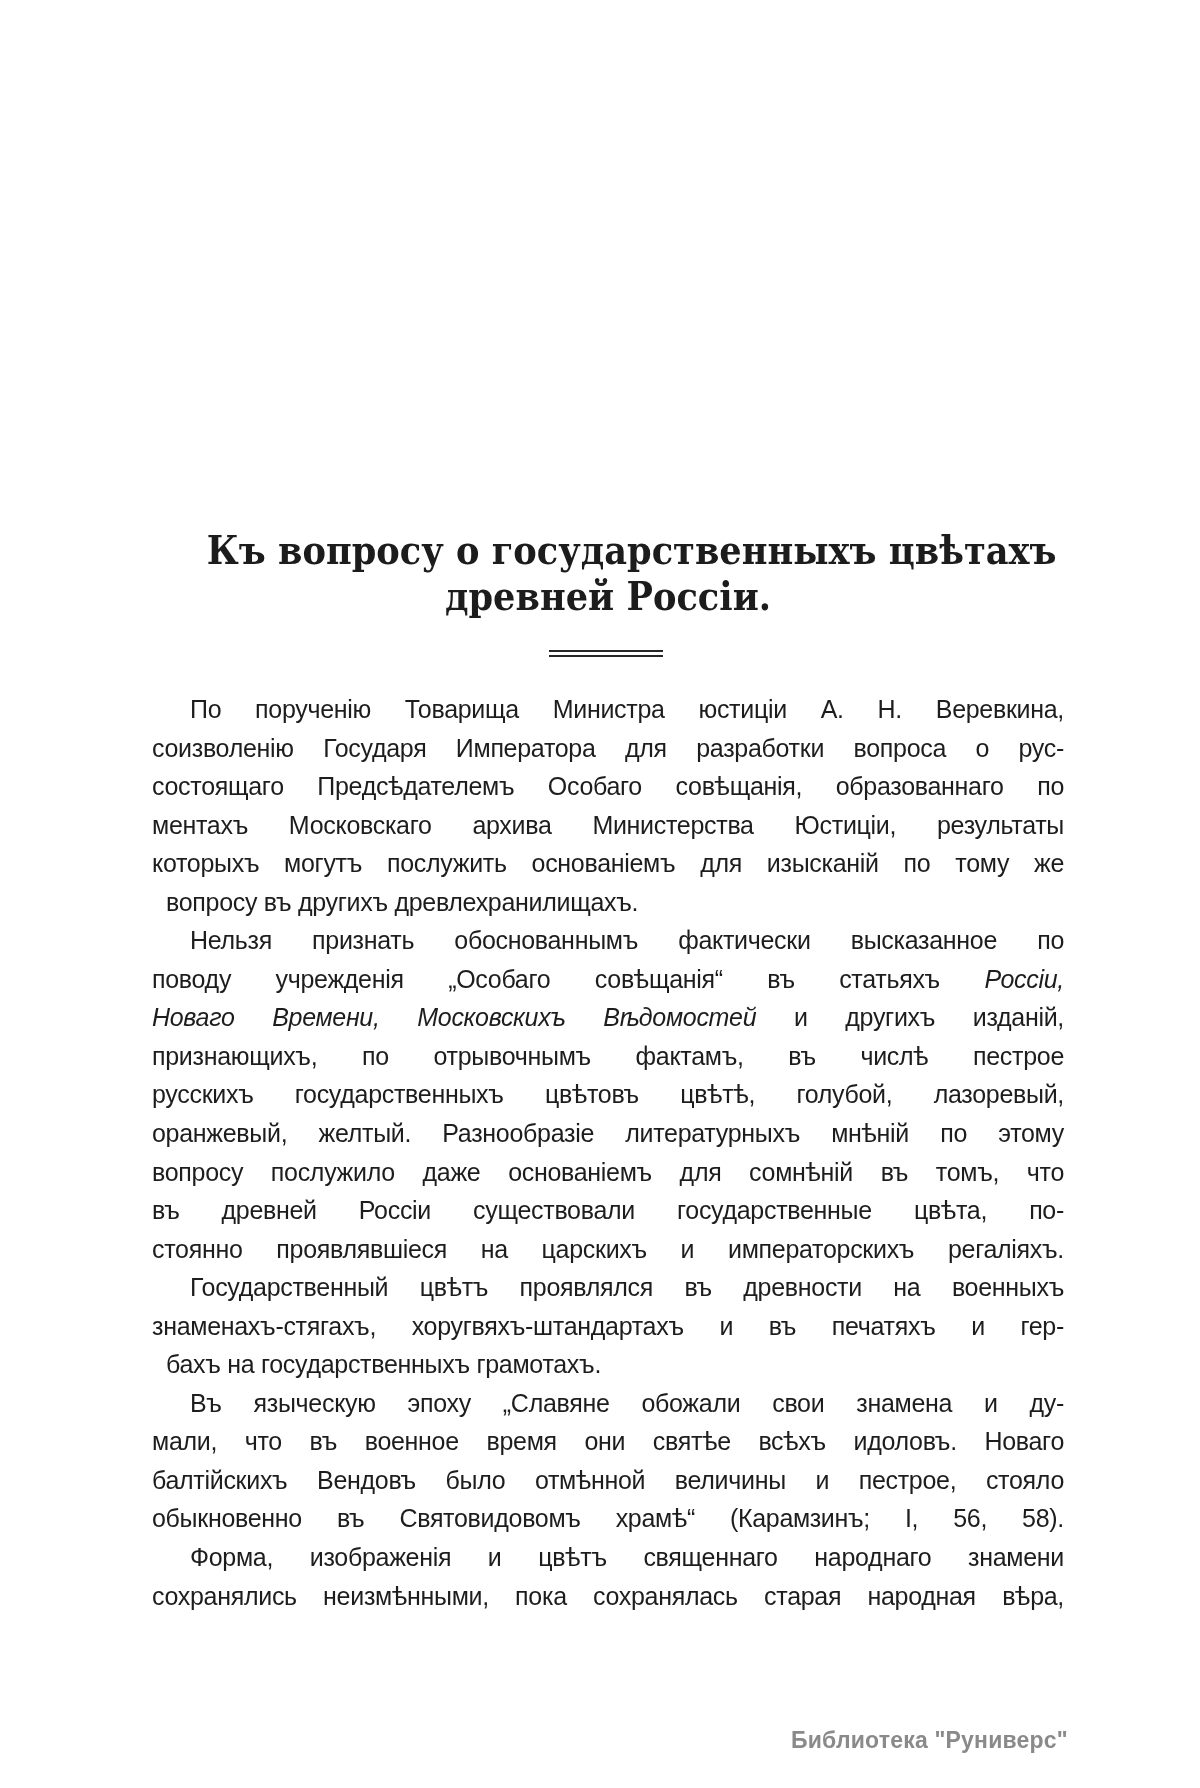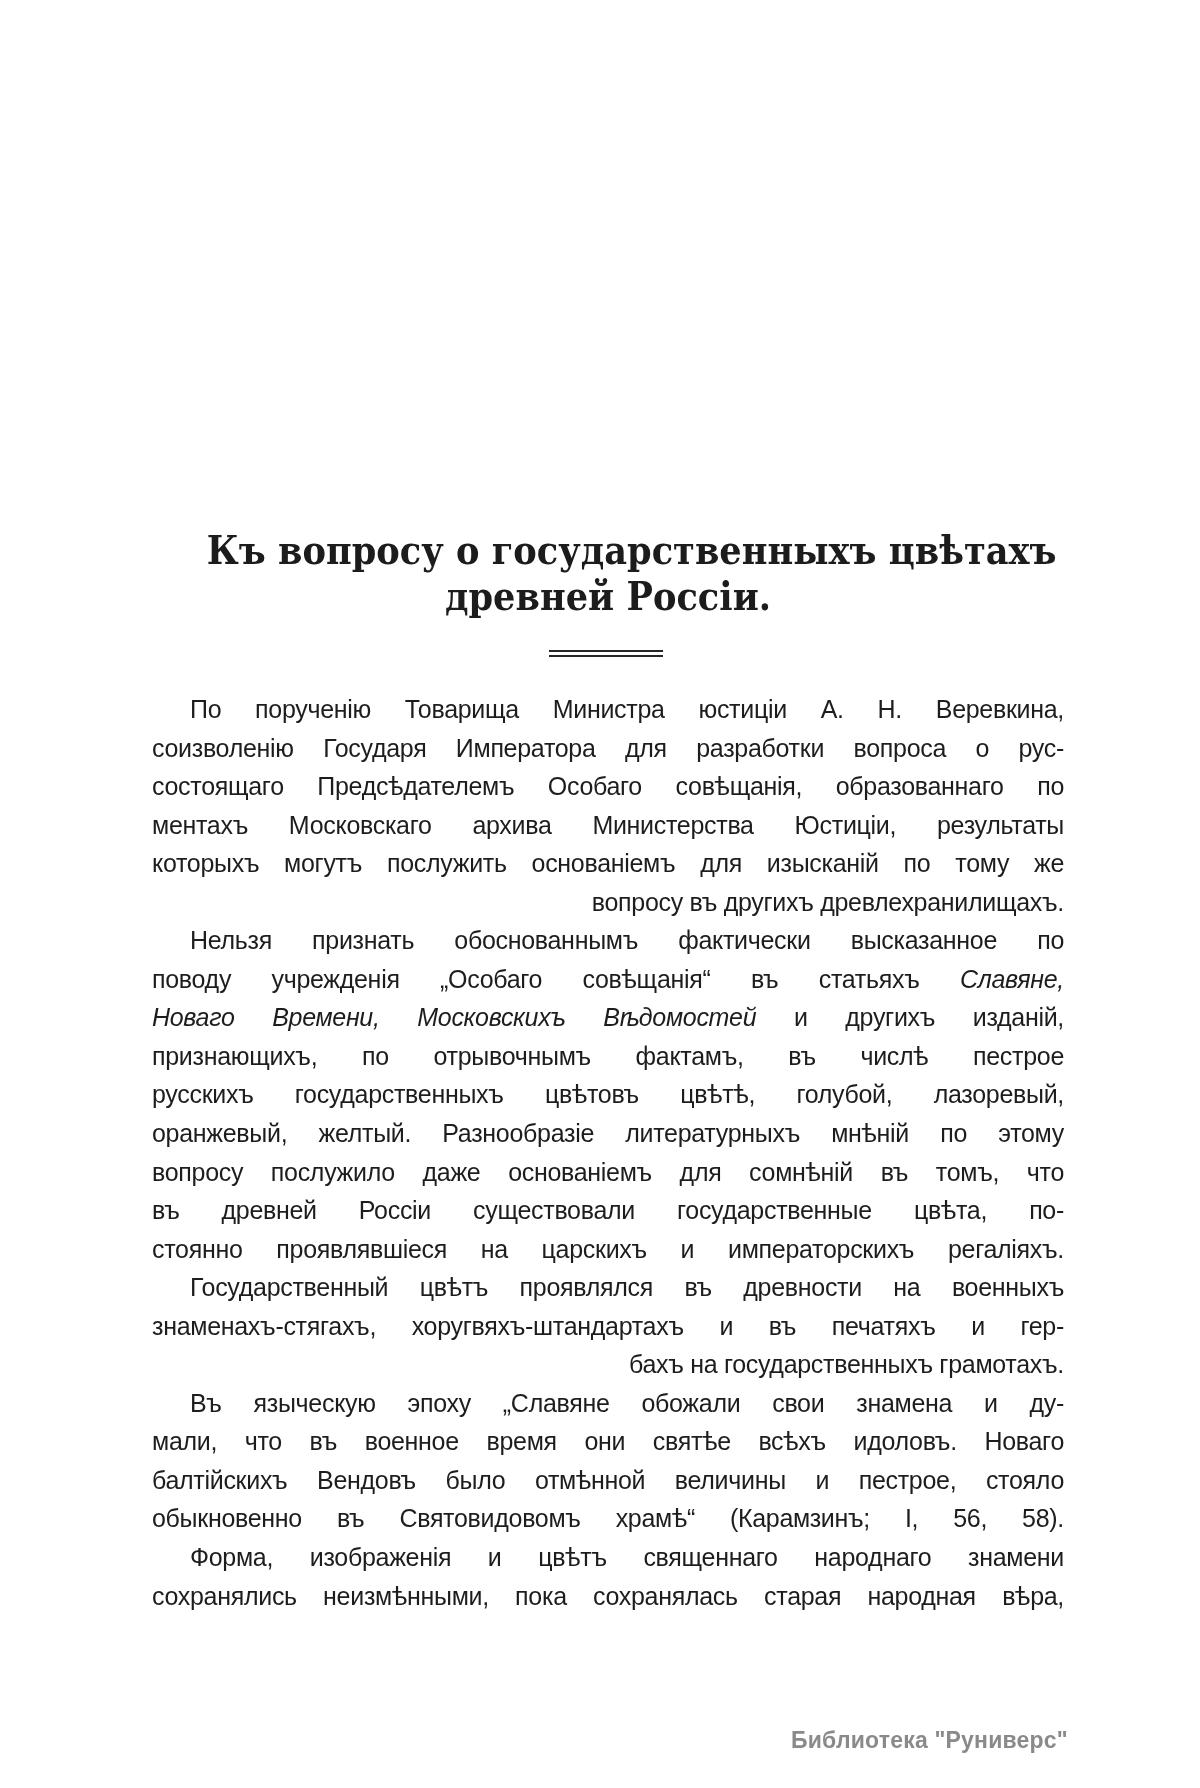--- a/index.html
+++ b/index.html
@@ -44,21 +44,21 @@
     letter-spacing: -0.3px;
   }
   .line {
     box-sizing: border-box;
     height: 38.56px;
     line-height: 38.56px;
     white-space: normal;
     overflow: visible;
   }
   .line.j { text-align: justify; text-align-last: justify; }
-  .line.l { text-align: right; }
+  .line.l { text-align: left; margin-left: 14px; }
   .line.ind { padding-left: 38px; }
   .it { font-style: italic; }
   .watermark {
     position: absolute;
     left: 791px; top: 1727px;
     font-family: "Liberation Sans", "DejaVu Sans", sans-serif;
     font-weight: bold;
     font-size: 23px;
     letter-spacing: 0.2px;
     color: #8a8a8a;
@@ -78,21 +78,21 @@
   <div class="divider"></div>
 
   <div class="article">
       <div class="line j ind"><span>По порученію Товарища Министра юстиціи А. Н. Веревкина,</span></div>
       <div class="line j"><span>соизволенію Государя Императора для разработки вопроса о рус-</span></div>
       <div class="line j"><span>состоящаго Предсѣдателемъ Особаго совѣщанія, образованнаго по</span></div>
       <div class="line j"><span>ментахъ Московскаго архива Министерства Юстиціи, результаты</span></div>
       <div class="line j"><span>которыхъ могутъ послужить основаніемъ для изысканій по тому же</span></div>
       <div class="line l"><span>вопросу въ другихъ древлехранилищахъ.</span></div>
       <div class="line j ind"><span>Нельзя признать обоснованнымъ фактически высказанное по</span></div>
-      <div class="line j"><span>поводу учрежденія „Особаго совѣщанія“ въ статьяхъ </span><span class="it">Славяне,</span></div>
+      <div class="line j"><span>поводу учрежденія „Особаго совѣщанія“ въ статьяхъ </span><span class="it">Россіи,</span></div>
       <div class="line j"><span class="it">Новаго Времени, Московскихъ Вѣдомостей</span><span> и другихъ изданій,</span></div>
       <div class="line j"><span>признающихъ, по отрывочнымъ фактамъ, въ числѣ пестрое</span></div>
       <div class="line j"><span>русскихъ государственныхъ цвѣтовъ цвѣтѣ, голубой, лазоревый,</span></div>
       <div class="line j"><span>оранжевый, желтый. Разнообразіе литературныхъ мнѣній по этому</span></div>
       <div class="line j"><span>вопросу послужило даже основаніемъ для сомнѣній въ томъ, что</span></div>
       <div class="line j"><span>въ древней Россіи существовали государственные цвѣта, по-</span></div>
       <div class="line j"><span>стоянно проявлявшіеся на царскихъ и императорскихъ регаліяхъ.</span></div>
       <div class="line j ind"><span>Государственный цвѣтъ проявлялся въ древности на военныхъ</span></div>
       <div class="line j"><span>знаменахъ-стягахъ, хоругвяхъ-штандартахъ и въ печатяхъ и гер-</span></div>
       <div class="line l"><span>бахъ на государственныхъ грамотахъ.</span></div>

